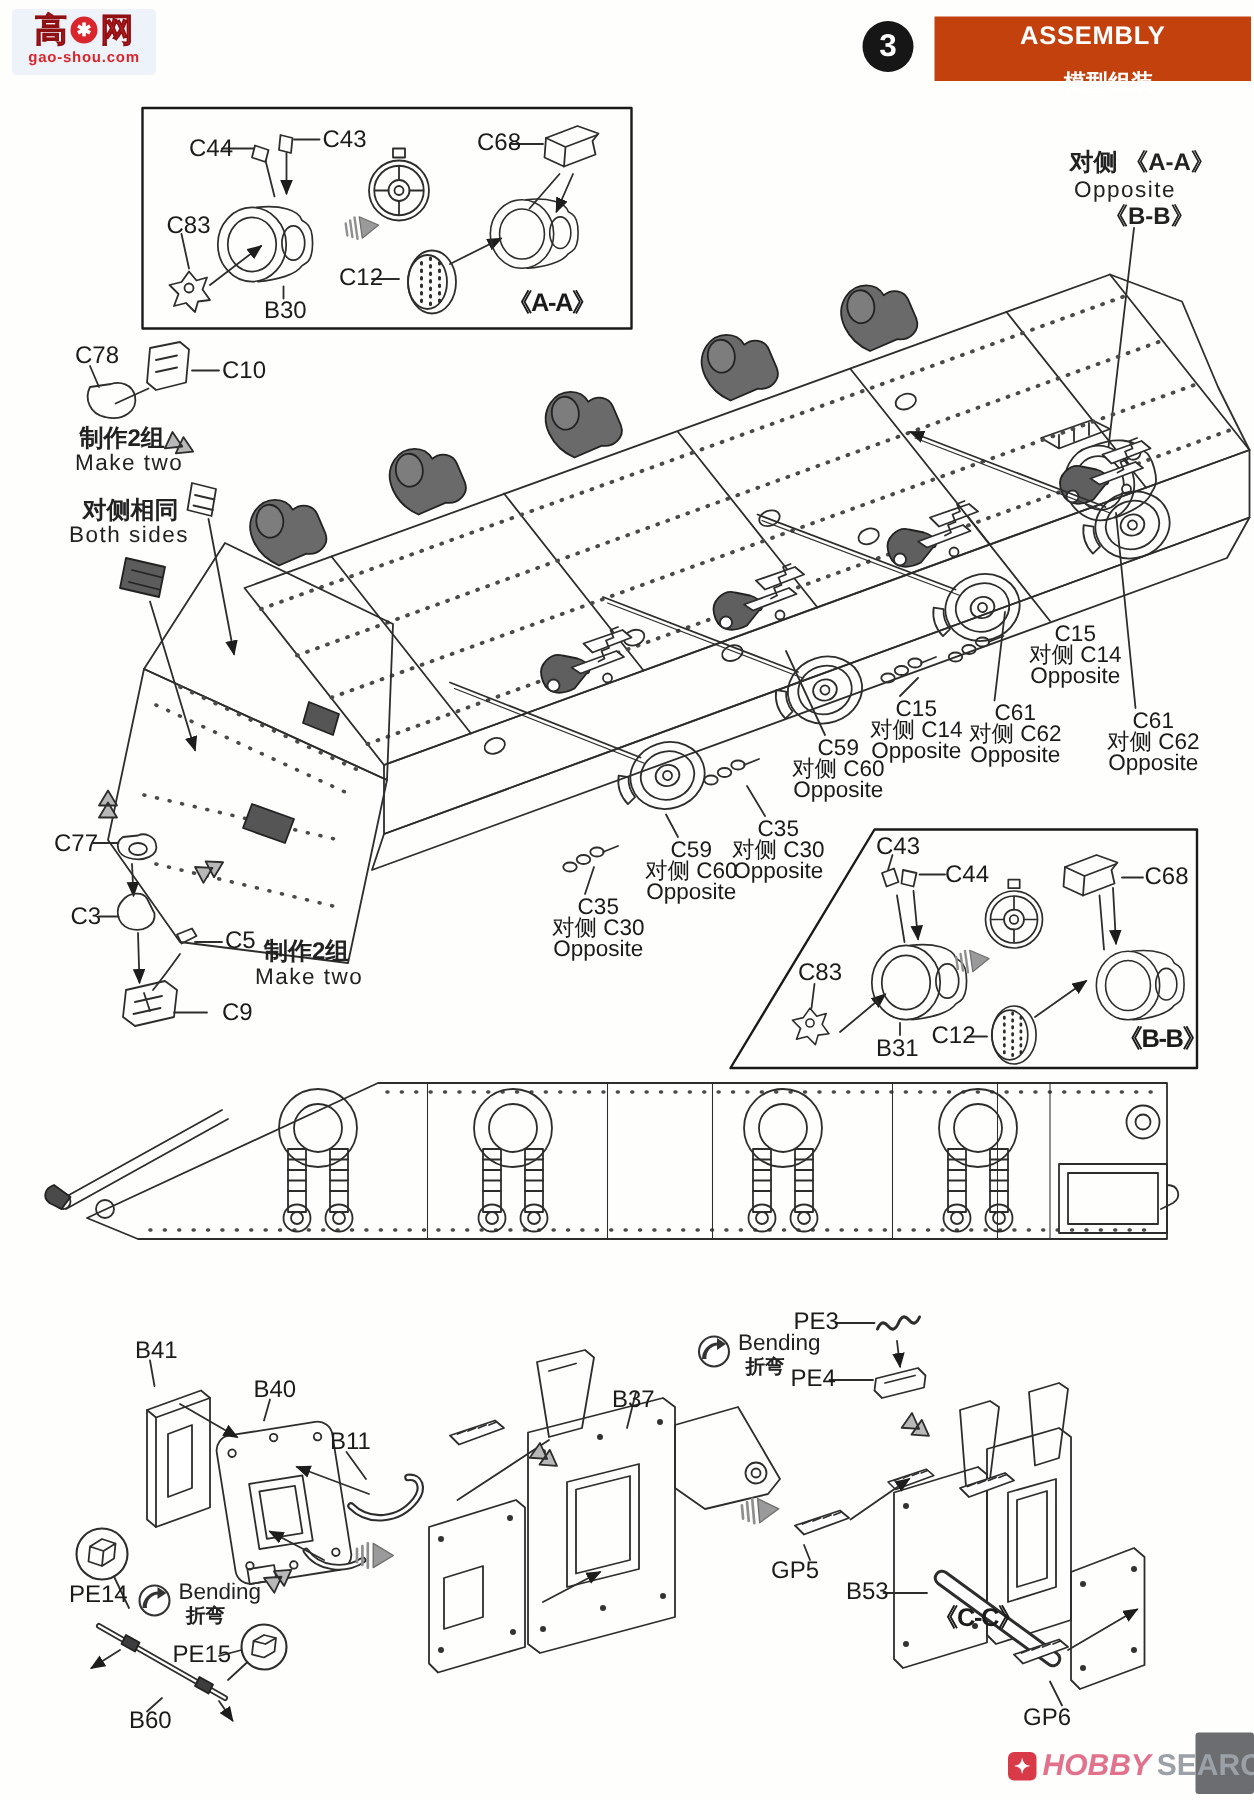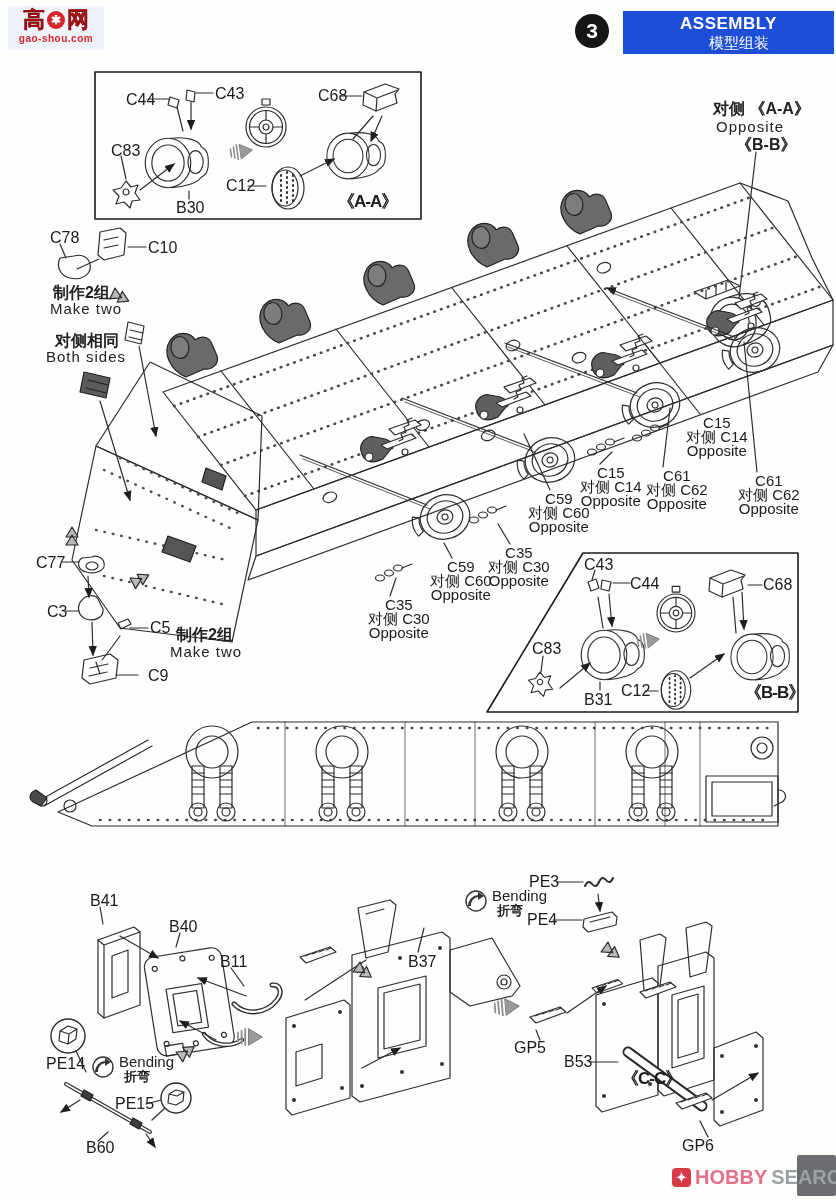--- a/index.html
+++ b/index.html
@@ -8,37 +8,37 @@
   svg.art{position:absolute;left:0;top:0;}
   .lbl{position:absolute;font-size:16px;line-height:16px;white-space:nowrap;color:#1b1b1b;}
   .view-lbl{font-size:17px;font-weight:bold;letter-spacing:-1px;}
   .note-zh{position:absolute;font-size:16px;line-height:17px;white-space:nowrap;font-weight:bold;color:#222;}
   .note-en{position:absolute;font-size:15px;line-height:15px;white-space:nowrap;color:#222;letter-spacing:1px;}
   .co{position:absolute;text-align:center;line-height:14px;white-space:nowrap;color:#1b1b1b;}
   .co div{font-size:15px;}
   
   .step-circle{position:absolute;left:575px;top:14px;width:34px;height:34px;border-radius:50%;
     background:#161616;color:#fff;font-weight:bold;font-size:21px;text-align:center;line-height:34px;}
-  .title-box{position:absolute;left:623px;top:11px;width:211px;height:43px;background:#1d4ed8;
+  .title-box{position:absolute;left:623px;top:11px;width:211px;height:43px;background:#c2410c;
     color:#fff;text-align:center;}
   .title-en{font-size:17px;font-weight:bold;letter-spacing:.5px;margin-top:3px;}
-  .title-zh{font-size:15px;font-weight:normal;margin-top:0px;padding-left:21px;}
+  .title-zh{font-size:15px;font-weight:bold;margin-top:12px;padding-left:21px;}
   
   .logo{position:absolute;left:8px;top:6px;width:96px;height:44px;background:#eef3fa;border-radius:3px;
     text-align:center;}
   .logo-row{display:flex;align-items:center;justify-content:center;gap:2px;height:28px;}
   .logo-char{color:#d8262c;font-weight:800;font-size:22px;-webkit-text-stroke:.5px #8e1013;}
   .logo-gear{display:inline-block;width:18px;height:18px;border-radius:50%;background:#d8262c;color:#fff;
     font-size:12px;line-height:18px;font-weight:bold;}
   .logo-domain{color:#d8262c;font-size:10px;font-weight:bold;letter-spacing:.5px;line-height:10px;}
   
   .wm{position:absolute;left:672px;top:1166px;display:flex;align-items:center;gap:4px;}
   .wm-icon{width:19px;height:19px;background:#d83a47;border-radius:4px;color:#fff;font-weight:bold;
     text-align:center;line-height:19px;font-size:13px;}
-  .wm-1{color:#e2718c;font-weight:800;font-size:20px;letter-spacing:0px;}
+  .wm-1{color:#e2718c;font-weight:800;font-size:20px;letter-spacing:0px;font-style:italic;}
   .wm-2{color:#9ba1a7;font-weight:800;font-size:20px;letter-spacing:0px;}
   .wm-box{position:absolute;left:797px;top:1155px;width:39px;height:41px;background:#5e6165;opacity:.92;border-radius:2px;}
 </style>
 </head>
 <body>
 
 <div class="page">
 
   <svg class="art" width="836" height="1200" viewBox="0 0 836 1200">
     <defs>
@@ -501,21 +501,21 @@
   <div class="lbl view-lbl" style="left:745px;top:685px">《B-B》</div>
 
   <div class="lbl" style="left:90px;top:893px">B41</div>
   <div class="lbl" style="left:169px;top:919px">B40</div>
   <div class="lbl" style="left:220px;top:954px">B11</div>
   <div class="lbl" style="left:46px;top:1056px">PE14</div>
   <div class="note-en" style="left:119px;top:1054px;letter-spacing:0">Bending</div>
   <div class="note-zh" style="left:124px;top:1068px;font-size:13px">折弯</div>
   <div class="lbl" style="left:115px;top:1096px">PE15</div>
   <div class="lbl" style="left:86px;top:1140px">B60</div>
-  <div class="lbl" style="left:408px;top:954px">B37</div>
+  <div class="lbl" style="left:408px;top:926px">B37</div>
   <div class="note-en" style="left:492px;top:888px;letter-spacing:0">Bending</div>
   <div class="note-zh" style="left:497px;top:902px;font-size:13px">折弯</div>
   <div class="lbl" style="left:529px;top:874px">PE3</div>
   <div class="lbl" style="left:527px;top:912px">PE4</div>
   <div class="lbl" style="left:514px;top:1040px">GP5</div>
   <div class="lbl" style="left:564px;top:1054px">B53</div>
   <div class="lbl view-lbl" style="left:622px;top:1071px">《C-C》</div>
   <div class="lbl" style="left:682px;top:1138px">GP6</div>
 
   <div class="wm-box"></div>

